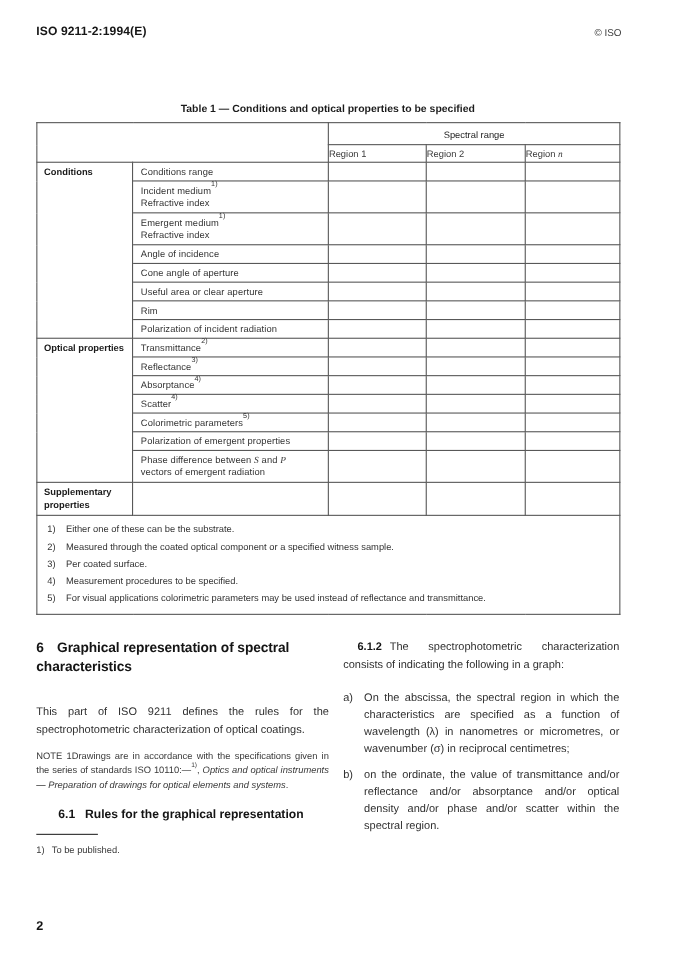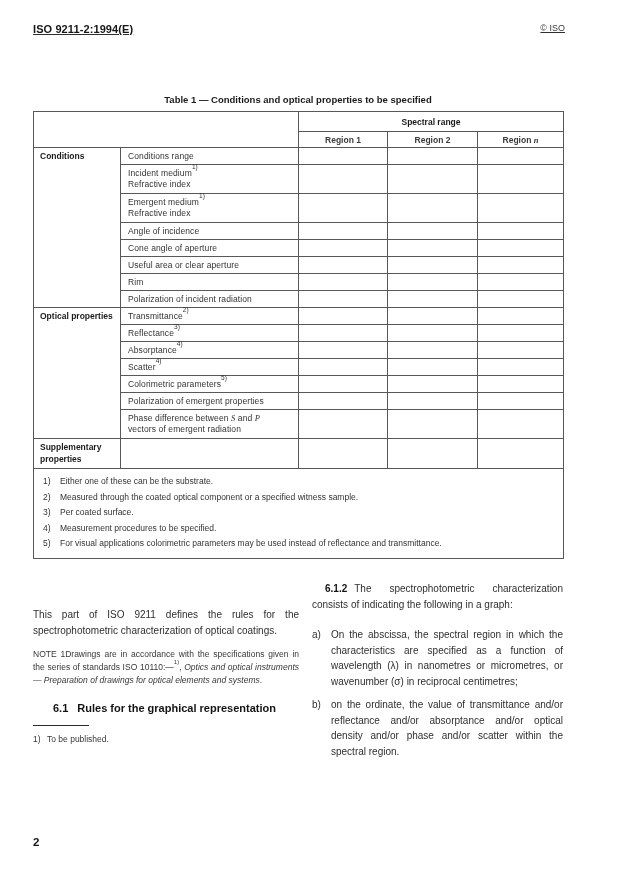--- a/index.html
+++ b/index.html
@@ -8,41 +8,41 @@
     position: relative;
     background: #ffffff;
     font-family: "Liberation Sans", sans-serif;
     color: #2f2f2f;
     overflow: hidden;
   }
 
   
   .hdr {
     position: absolute; left: 33px; top: 23px; width: 532px;
-    display: flex; justify-content: space-between; align-items: flex-start; text-decoration: underline;
+    display: flex; justify-content: space-between; align-items: flex-end;
   }
   .hdr-left  { font-size: 11px; font-weight: bold; color: #161616; letter-spacing: .1px; }
   .hdr-right { font-size: 9px;  color: #3a3a3a; }
 
   
   .tbl-title {
     position: absolute; left: 33px; top: 94px; width: 530px;
     text-align: center; font-size: 9.5px; font-weight: bold; color: #1b1b1b;
   }
 
   
   table.t1 {
     position: absolute; left: 33px; top: 111px; width: 530px;
     border-collapse: collapse; table-layout: fixed;
     font-size: 8.5px; color: #333;
     border: 1.5px solid #1f1f1f;
   }
   table.t1 th, table.t1 td { border: 1px solid #585858; }
-  th.sr { height: 20px; font-size: 8.5px; font-weight: bold; color: #1b1b1b; text-align: center; }
-  tr.h2 th { height: 16px; font-weight: bold; text-align: center; color: #3a3a3a; }
+  th.sr { height: 20px; font-size: 8.5px; font-weight: normal; color: #1b1b1b; text-align: center; }
+  tr.h2 th { height: 16px; font-weight: normal; text-align: left; color: #3a3a3a; }
   td.corner { border-bottom: 1px solid #585858; }
   th.grp {
     font-weight: bold; color: #1b1b1b; text-align: left;
     vertical-align: top; padding: 3px 6px; line-height: 11.5px;
   }
   td.lbl { text-align: left; padding: 2px 4px 2px 7px; vertical-align: middle; line-height: 11px; letter-spacing: .1px; }
   tr.single td { height: 17px; }
   tr.double td { height: 29px; }
   tr.supp-row th, tr.supp-row td { height: 28px; }
   td.c { background: #fff; }
@@ -243,20 +243,23 @@
       <div class="fn">
             <span class="fn-num">5)</span>
             <span>For visual applications colorimetric parameters may be used instead of reflectance and transmittance.</span>
           </div>
     </td>
   </tr>
 </tbody>
   </table>
 
 <div class="col col-left">
+  <div class="h6">
+    <span class="hnum">6</span><span>Graphical representation of spectral characteristics</span>
+  </div>
   <p class="body">This part of ISO 9211 defines the rules for the spectrophotometric characterization of optical coatings.</p>
   <p class="note">
     <span class="note-label">NOTE 1</span><span>Drawings are in accordance with the specifications given in the series of standards ISO 10110:—</span><sup class="fnmark">1)</sup><span>, </span><i>Optics and optical instruments — Preparation of drawings for optical elements and systems</i><span>.</span>
   </p>
   <div class="h61">
     <span class="hnum">6.1</span><span>Rules for the graphical representation</span>
   </div>
   <div class="fnrule"></div>
   <div class="pagefn">
     <span class="fn-num">1)</span>

